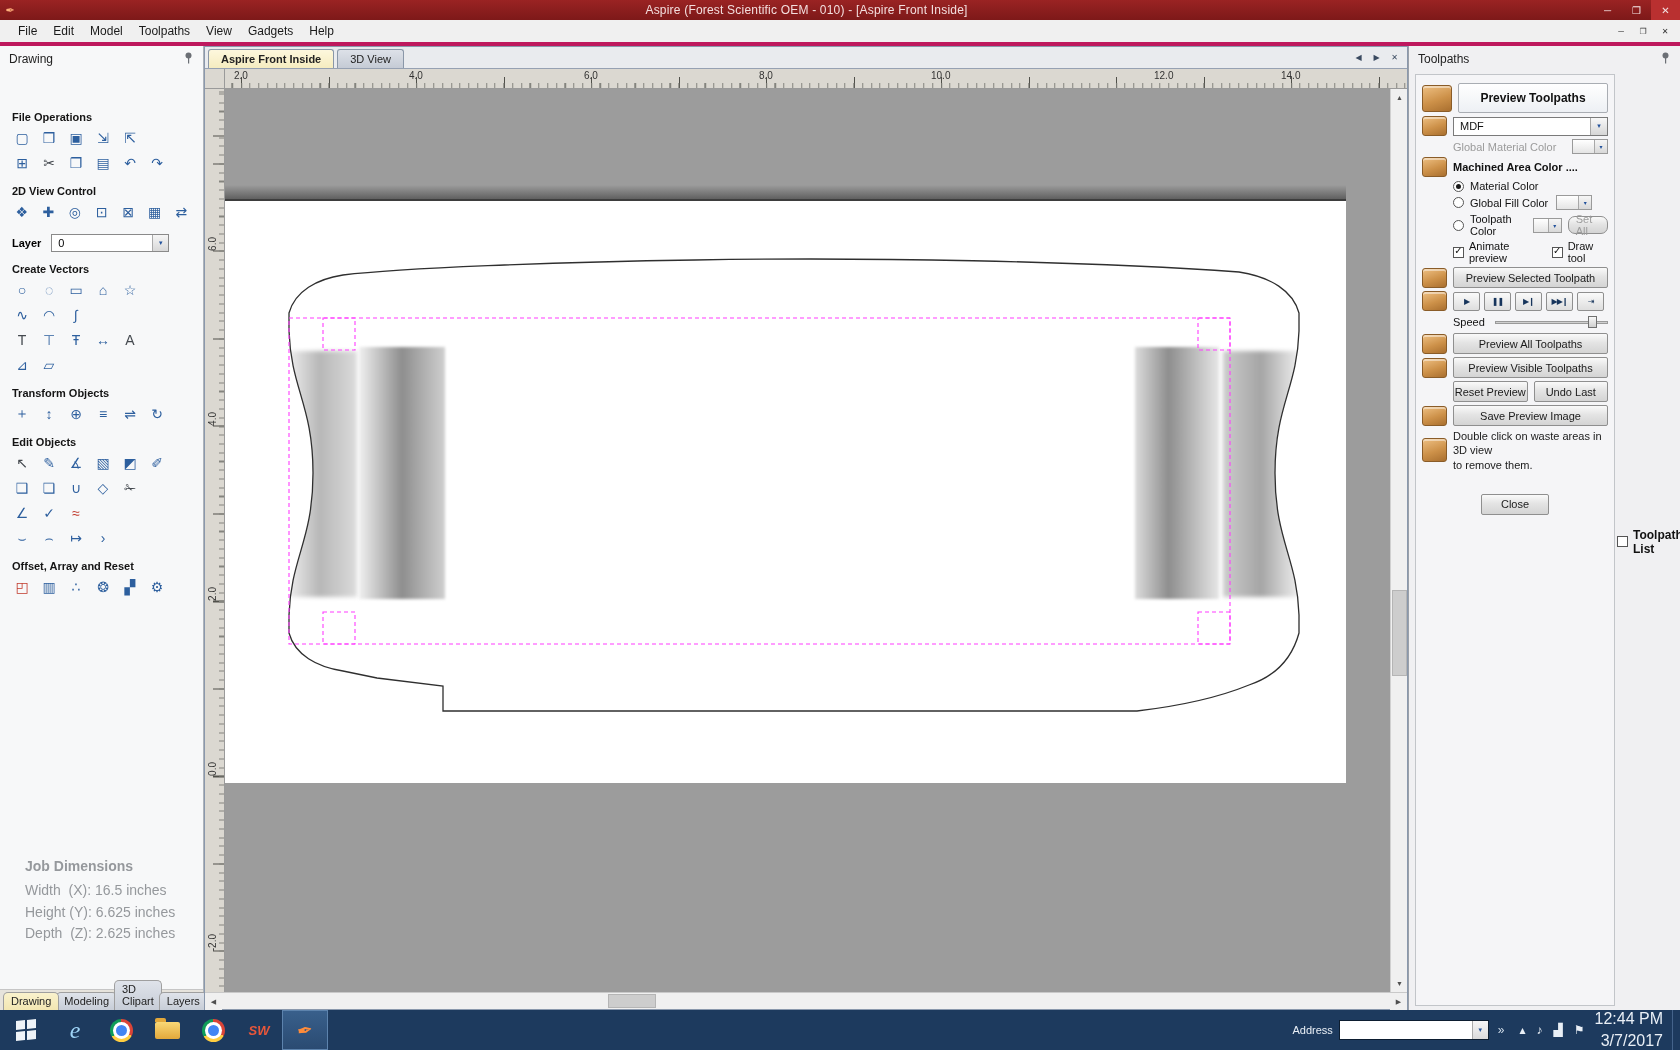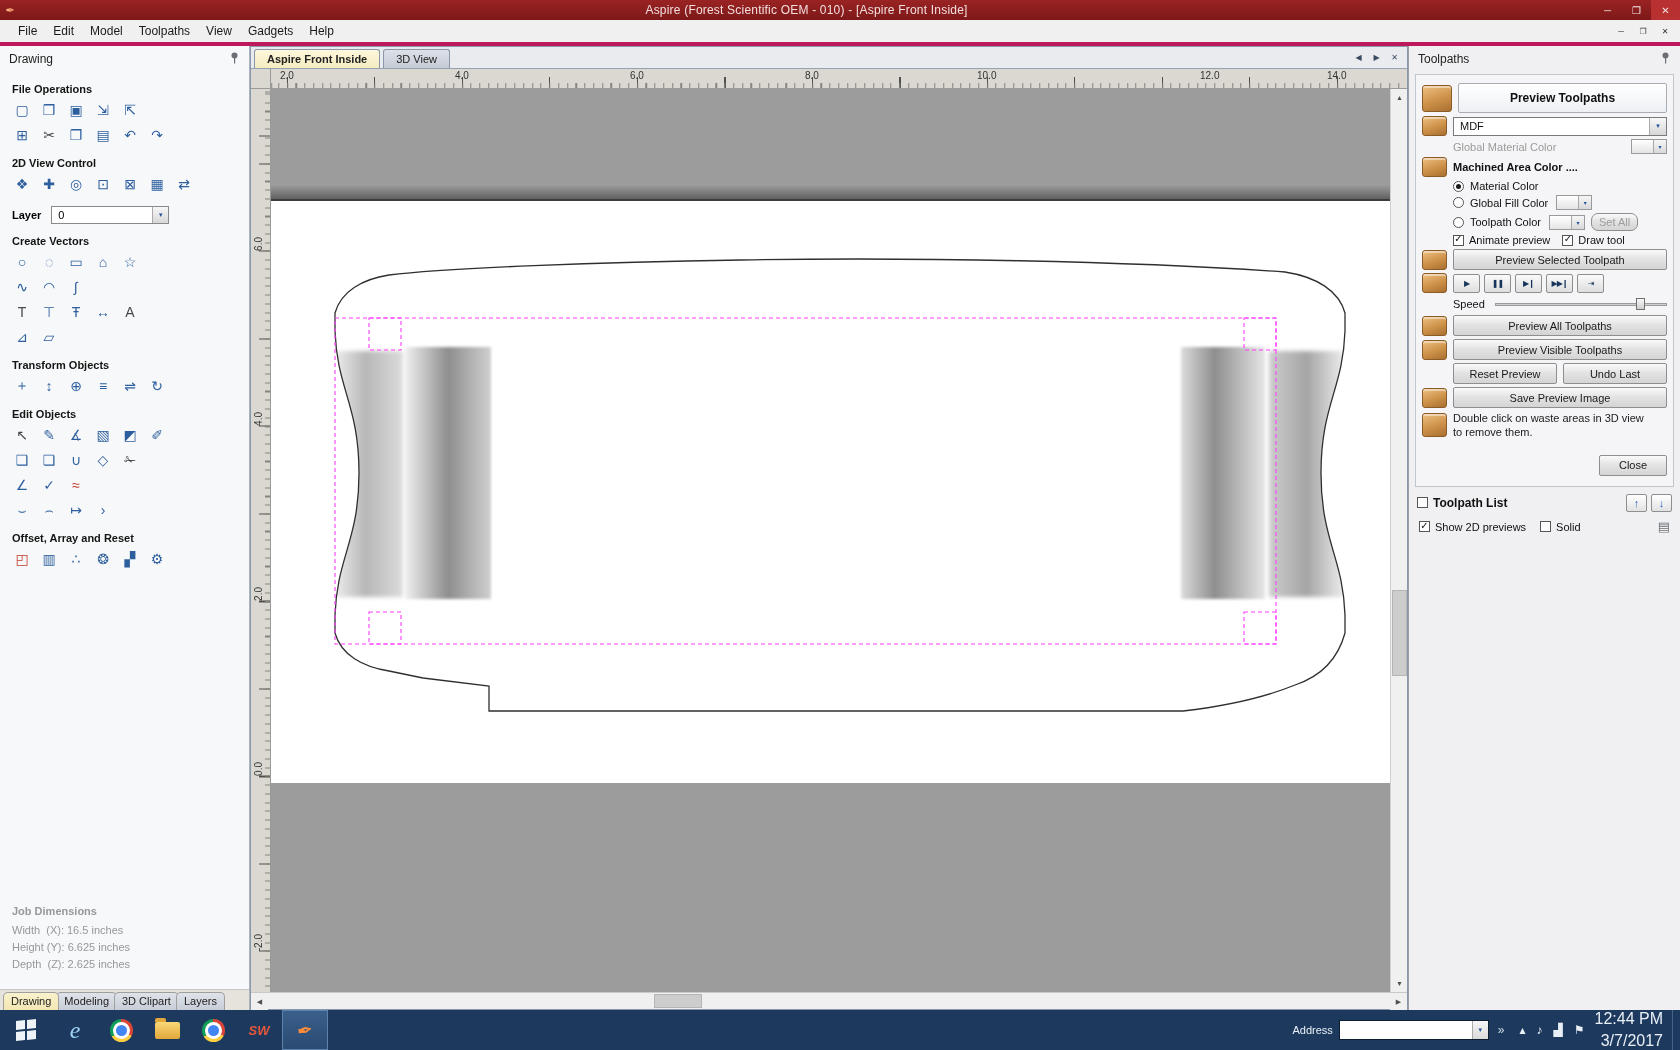--- a/index.html
+++ b/index.html
@@ -16,34 +16,34 @@
   
   #menubar { height:26px; background:#f0f0f0; border-bottom:4px solid #be185d; display:flex; align-items:center; padding-left:10px; font-size:12px; color:#1a1a1a; flex:0 0 auto; }
   .menu-item { padding:5px 8px; cursor:pointer; }
   #child-controls { margin-left:auto; display:flex; padding-right:4px; }
   .cbtn { width:22px; height:18px; display:flex; align-items:center; justify-content:center; font-size:8px; color:#333; border:1px solid transparent; }
 
   
   #content { flex:1; display:flex; min-height:0; background:#e8e8e8; }
 
   
-  #left-panel { width:250px; background:#f7f8f9; border-right:1px solid #adb3ba; display:flex; flex-direction:column; }
+  #left-panel { width:204px; background:#f7f8f9; border-right:1px solid #adb3ba; display:flex; flex-direction:column;gap:28px; }
   .panel-title { height:26px; display:flex; align-items:center; padding:0 9px; font-size:12px; color:#222; flex:0 0 auto; }
   .pin { margin-left:auto; }
   .lp-body { flex:1; display:flex; flex-direction:column; padding:2px 12px 6px; min-height:0; overflow:hidden; }
   .sec { font-size:11px; font-weight:bold; color:#141414; margin:9px 0 3px; }
   .icon-row { display:flex; gap:7px; margin:2px 0 3px; }
   .ti { width:20px; height:20px; display:flex; align-items:center; justify-content:center; font-size:14px; color:#2d5f9e; cursor:pointer; }
   .ti.red { color:#c0392b; }
   .ti.dark { color:#44494f; }
   .layer-row { display:flex; align-items:center; gap:10px; margin:9px 0 2px; }
   .layer-label { font-size:11px; font-weight:bold; }
   .mini-select { width:118px; height:18px; border:1px solid #8a8a8a; background:#fff; display:flex; align-items:center; font-size:11px; padding-left:6px; }
   .mini-select .dd { margin-left:auto; width:16px; height:100%; border-left:1px solid #aaa; background:linear-gradient(#f6f6f6,#d8d8d8); display:flex; align-items:center; justify-content:center; font-size:7px; color:#23529c; }
-  .jobdims { margin-top:auto; padding-bottom:10px; color:#95989c; font-size:11px; line-height:1.55; }
+  .jobdims { margin-top:auto; padding-bottom:10px; color:#95989c; font-size:14px; line-height:1.55;margin-left:13px; }
   .jobdims .jd-line { white-space:pre; }
   .jd-title { font-weight:bold; margin-bottom:2px; }
   .lp-tabs { height:21px; background:#e6e3dc; border-top:1px solid #c6c6c6; display:flex; align-items:flex-end; padding-left:3px; flex:0 0 auto; }
   .lp-tab { font-size:11px; padding:2px 7px 3px; border:1px solid #9f9f9f; border-bottom:none; border-radius:5px 5px 0 0; background:linear-gradient(#dfe3ea,#c7cdd7); margin-right:-3px; color:#222; cursor:pointer; }
   .lp-tab.active { background:linear-gradient(#faf2cd,#f2e6b2); position:relative; z-index:2; }
 
   
   #center { flex:1; display:flex; flex-direction:column; border:1px solid #8a98ac; background:#9c9c9c; min-width:0; }
   #doc-tabs { height:22px; background:#e9ebee; border-bottom:1px solid #96a1b2; display:flex; align-items:flex-end; flex:0 0 auto; }
   .doc-tab { font-size:11px; padding:3px 12px; border:1px solid #8a97a8; border-bottom:none; border-radius:3px 3px 0 0; margin-left:3px; background:linear-gradient(#dde1e8,#c5cbd5); color:#222; cursor:pointer; }
@@ -77,21 +77,21 @@
   #vscroll { position:absolute; top:0; right:0; width:17px; height:100%; background:#f0f0f0; border-left:1px solid #d0d0d0; }
   .sb-btn { width:17px; height:17px; display:flex; align-items:center; justify-content:center; font-size:7px; color:#505050; background:#f0f0f0; cursor:pointer; }
   .sb-btn.bottom { position:absolute; bottom:0; }
   #v-thumb { position:absolute; left:1px; top:501px; width:15px; height:86px; background:#cdcdcd; border:1px solid #b5b5b5; }
   #hscroll { height:17px; background:#f0f0f0; border-top:1px solid #c9c9c9; position:relative; flex:0 0 auto; }
   #h-thumb { position:absolute; top:1px; left:403px; width:48px; height:14px; background:#cdcdcd; border:1px solid #b5b5b5; }
   #hs-right { position:absolute; right:0; top:0; }
 
   
   #right-panel { width:272px; background:#f0f0f2; border-left:1px solid #9aa0a8; display:flex; flex-direction:column; }
-  .rp-body { flex:1; display:flex; flex-direction:column; padding:2px 6px 4px; min-height:0; }
+  .rp-body { flex:1; display:flex; flex-direction:row; padding:2px 6px 4px; min-height:0; }
   .preview-box { border:1px solid #c2c5c9; background:#f5f5f7; padding:5px 6px 7px; }
   .rp-row { display:flex; align-items:center; margin:3px 0; }
   .rp-row.indent { padding-left:31px; }
   .wood { width:25px; height:20px; margin-right:6px; flex:0 0 auto; border-radius:3px; border:1px solid #8a5c28; background:linear-gradient(160deg,#eec083,#cd9149 55%,#a96f2f); box-shadow:inset 0 2px 0 rgba(255,255,255,.45); }
   .wood.big { width:30px; height:27px; }
   .title-box { flex:1; border:1px solid #a9adb3; border-radius:2px; background:linear-gradient(#ffffff,#edf0f4); padding:7px 2px; text-align:center; font-size:12px; font-weight:bold; color:#111; }
   .select { flex:1; height:19px; border:1px solid #7a7a7a; background:#fff; display:flex; align-items:center; font-size:11px; padding-left:6px; color:#111; cursor:pointer; }
   .select .dd { margin-left:auto; width:17px; height:100%; border-left:1px solid #a8a8a8; background:linear-gradient(#f8f8f8,#d6d6d6); display:flex; align-items:center; justify-content:center; font-size:7px; color:#23529c; }
   .gray-label { font-size:11px; color:#9b9b9b; }
   .bold-label { font-size:11px; font-weight:bold; color:#111; }
@@ -528,21 +528,21 @@
           </div>
 
           <div class="rp-row">
             <span class="wood" style="height:24px"></span>
             <span class="hint">
               <span style="display:block">Double click on waste areas in 3D view</span>
               <span style="display:block">to remove them.</span>
             </span>
           </div>
 
-          <div class="rp-row" style="justify-content:flex-end;margin-top:15px">
+          <div class="rp-row" style="justify-content:center;margin-top:22px">
             <span class="btn" style="width:68px">Close</span>
           </div>
         </div>
 
         <div class="tp-list-head">
           <span class="cb"></span>
           <span class="tp-list-title">Toolpath List</span>
           <span style="margin-left:auto"></span>
           <span class="arrow-btn">↑</span>
           <span class="arrow-btn">↓</span>

